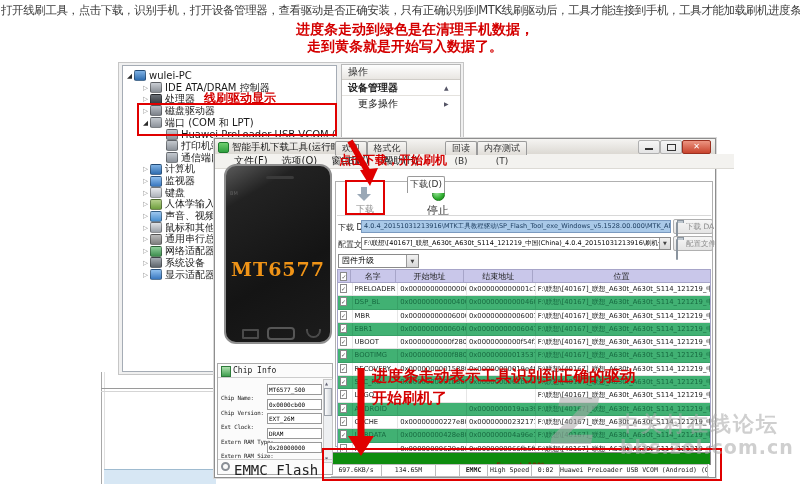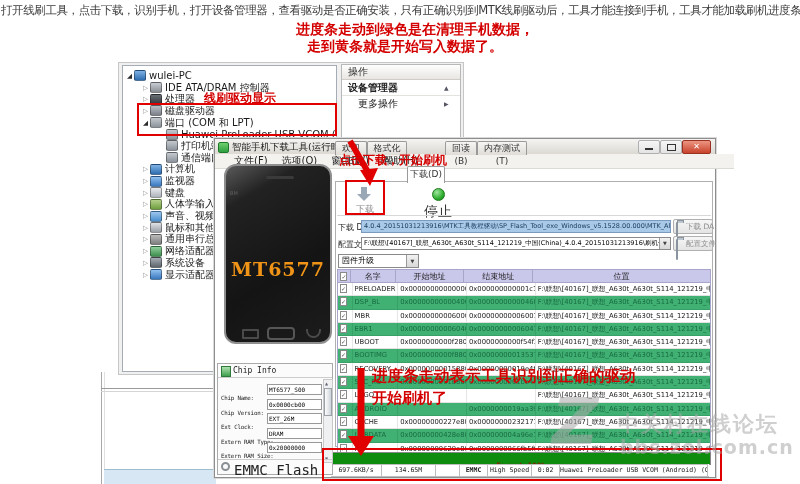--- a/index.html
+++ b/index.html
@@ -207,34 +207,34 @@
       <div class="abs" style="left:40px;top:10px;width:28px;height:3px;background:#3a3a3a;border-radius:2px;"></div>
       <div class="abs" style="left:4px;top:24px;font-size:5px;color:#5f5f5f;">BM</div>
       <div class="abs" style="left:0;top:92px;width:100%;text-align:center;font-family:'DejaVu Serif','Liberation Serif',serif;font-weight:bold;font-size:19px;letter-spacing:1px;color:#f09417;">MT6577</div>
       <div class="abs" style="left:16px;top:163px;width:13px;height:6px;border:2px solid #4a4a4a;border-radius:1px;"></div>
       <div class="abs" style="left:41px;top:161px;width:24px;height:9px;border:2px solid #565656;border-radius:4px;"></div>
       <div class="abs" style="left:80px;top:163px;width:11px;height:7px;border:2px solid #4a4a4a;border-top:none;border-radius:0 0 8px 8px;"></div>
     </div>
 
     <div class="tab" style="left:120px;width:30px;">欢迎(E)</div>
     <div class="tab" style="left:152px;width:38px;">格式化(A)</div>
-    <div class="tab active" style="left:192px;width:36px;top:27px;">下载(D)</div>
+    <div class="tab active" style="left:192px;width:36px;top:37px;">下载(D)</div>
     <div class="tab" style="left:230px;width:30px;">回读(B)</div>
     <div class="tab" style="left:262px;width:48px;">内存测试(T)</div>
 
     <div class="abs" style="left:120px;top:42px;width:378px;height:266px;border:1px solid #b0b0b0;background:#fff;box-sizing:border-box;"></div>
 
     <div class="abs" style="left:133px;top:45px;width:34px;height:29px;text-align:center;">
       <span class="abs" style="left:13px;top:3px;width:6px;height:7px;background:#9aa8b6;"></span>
       <span class="abs" style="left:9px;top:10px;width:0;height:0;border-left:7px solid transparent;border-right:7px solid transparent;border-top:7px solid #9aa8b6;"></span>
       <span class="abs" style="left:0;top:19px;width:34px;font-size:9px;color:#8a8a8a;">下载</span>
     </div>
     <div class="abs" style="left:206px;top:45px;width:34px;height:29px;text-align:center;">
       <span class="abs" style="left:11px;top:4px;width:11px;height:11px;border-radius:50%;background:radial-gradient(circle at 35% 30%,#9fe59f,#2fae2f 60%,#177a17);border:1px solid #1a7a1a;"></span>
-      <span class="abs" style="left:0;top:19px;width:34px;font-size:14px;color:#333;">停止</span>
+      <span class="abs" style="left:0;top:19px;width:34px;font-size:11px;color:#333;">停止</span>
     </div>
     <div class="abs" style="left:122px;top:76px;width:374px;height:1px;background:#d8d8d8;"></div>
 
     <div class="abs nowrap" style="left:123px;top:83px;font-size:8px;color:#222;">下载 DA</div>
     <div class="abs smallfield" style="left:146px;top:81px;width:306px;height:11px;background:#a9c9e8;border-color:#7a9ac0;color:#1a3a5c;padding-left:2px;">4.0.4_20151031213916\MTK工具教程驱动\SP_Flash_Tool_exe_Windows_v5.1528.00.000\MTK_AllInOne_DA.bin</div>
     <div class="abs btn" style="left:458px;top:80px;width:38px;height:13px;">
       <span class="folder abs" style="left:2px;top:3px;transform:scale(.75);transform-origin:0 0;"></span>
       <span class="abs nowrap" style="left:12px;top:2px;font-size:7.5px;color:#8c8c8c;">下载 DA</span>
     </div>
 

